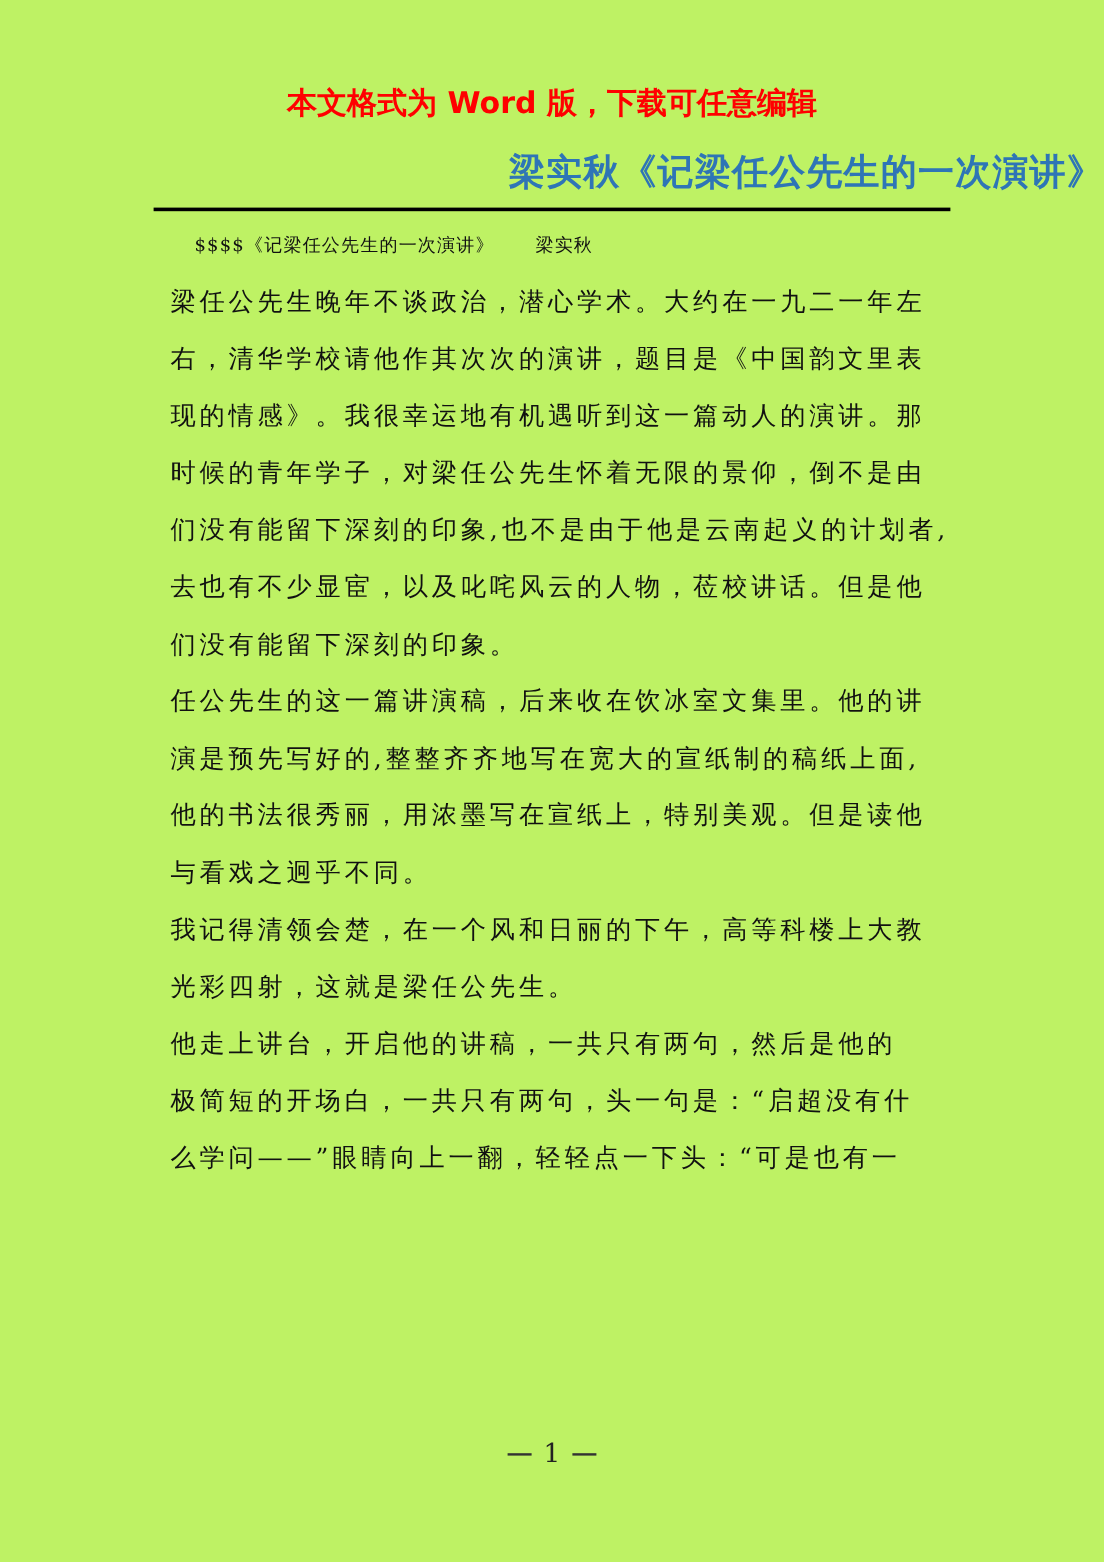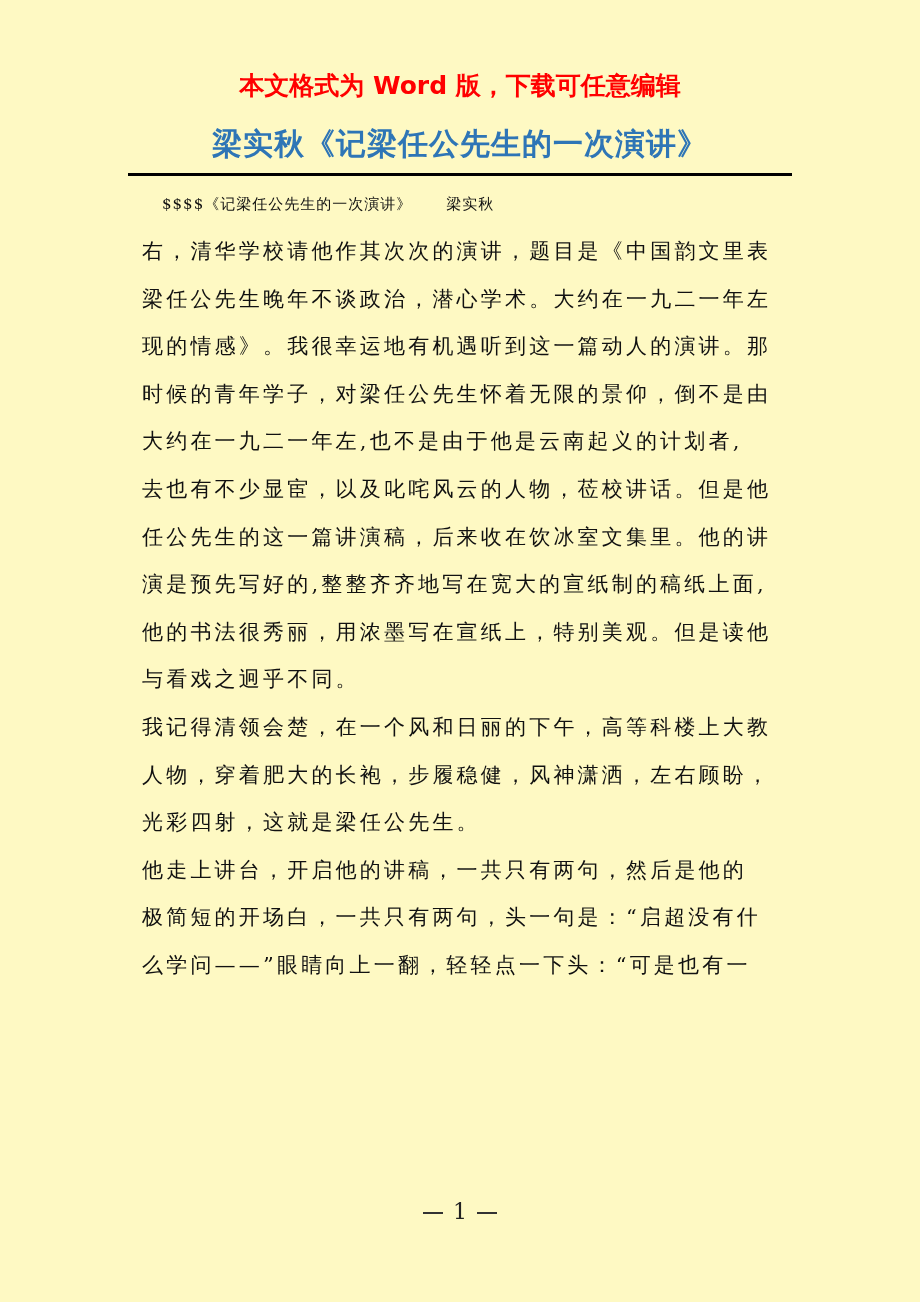--- a/index.html
+++ b/index.html
@@ -12,40 +12,40 @@
     height: 1302px;
     position: relative;
     overflow: hidden;
     font-family: "DejaVu Serif", "Liberation Serif", serif;
     color: #111111;
   }
   .page {
     position: absolute;
     left: 0; top: 0;
     width: 920px; height: 1302px;
-    background: #fef9c3;
+    background: #bef264;
   }
   .banner {
     position: absolute;
     top: 66px;
     left: 0;
     width: 920px;
     text-align: center;
     font-family: "DejaVu Sans", "Liberation Sans", sans-serif;
     font-weight: bold;
     font-size: 25px;
     line-height: 40px;
     letter-spacing: 0px;
   }
   .title {
     position: absolute;
     top: 120px;
     left: 0;
     width: 920px;
-    text-align: center;
+    text-align: right;
     font-family: "DejaVu Sans", "Liberation Sans", sans-serif;
     font-weight: bold;
     font-size: 30px;
     line-height: 48px;
     letter-spacing: 1px;
   }
   .rule {
     position: absolute;
     top: 173px;
     left: 128px;
@@ -108,38 +108,38 @@
 
   <div class="rule"></div>
 
   <div class="body">
 
     <div class="subline">
       <span>$$$$</span><span>《记梁任公先生的一次演讲》</span><span class="gap"></span><span>梁实秋</span>
     </div>
 
     <div class="para">
+      <div class="line">梁任公先生晚年不谈政治，潜心学术。大约在一九二一年左</div>
       <div class="line">右，清华学校请他作其次次的演讲，题目是《中国韵文里表</div>
-      <div class="line">梁任公先生晚年不谈政治，潜心学术。大约在一九二一年左</div>
       <div class="line">现的情感》。我很幸运地有机遇听到这一篇动人的演讲。那</div>
       <div class="line">时候的青年学子，对梁任公先生怀着无限的景仰，倒不是由</div>
-      <div class="line">大约在一九二一年左,也不是由于他是云南起义的计划者,</div>
+      <div class="line">们没有能留下深刻的印象,也不是由于他是云南起义的计划者,</div>
       <div class="line">去也有不少显宦，以及叱咤风云的人物，莅校讲话。但是他</div>
+      <div class="line">们没有能留下深刻的印象。</div>
     </div>
 
     <div class="para">
       <div class="line">任公先生的这一篇讲演稿，后来收在饮冰室文集里。他的讲</div>
       <div class="line">演是预先写好的,整整齐齐地写在宽大的宣纸制的稿纸上面,</div>
       <div class="line">他的书法很秀丽，用浓墨写在宣纸上，特别美观。但是读他</div>
       <div class="line">与看戏之迥乎不同。</div>
     </div>
 
     <div class="para">
       <div class="line">我记得清领会楚，在一个风和日丽的下午，高等科楼上大教</div>
-      <div class="line">人物，穿着肥大的长袍，步履稳健，风神潇洒，左右顾盼，</div>
       <div class="line">光彩四射，这就是梁任公先生。</div>
     </div>
 
     <div class="para">
       <div class="line">他走上讲台，开启他的讲稿，一共只有两句，然后是他的</div>
       <div class="line">极简短的开场白，一共只有两句，头一句是：“启超没有什</div>
       <div class="line">么学问——”眼睛向上一翻，轻轻点一下头：“可是也有一</div>
     </div>
 
   </div>

